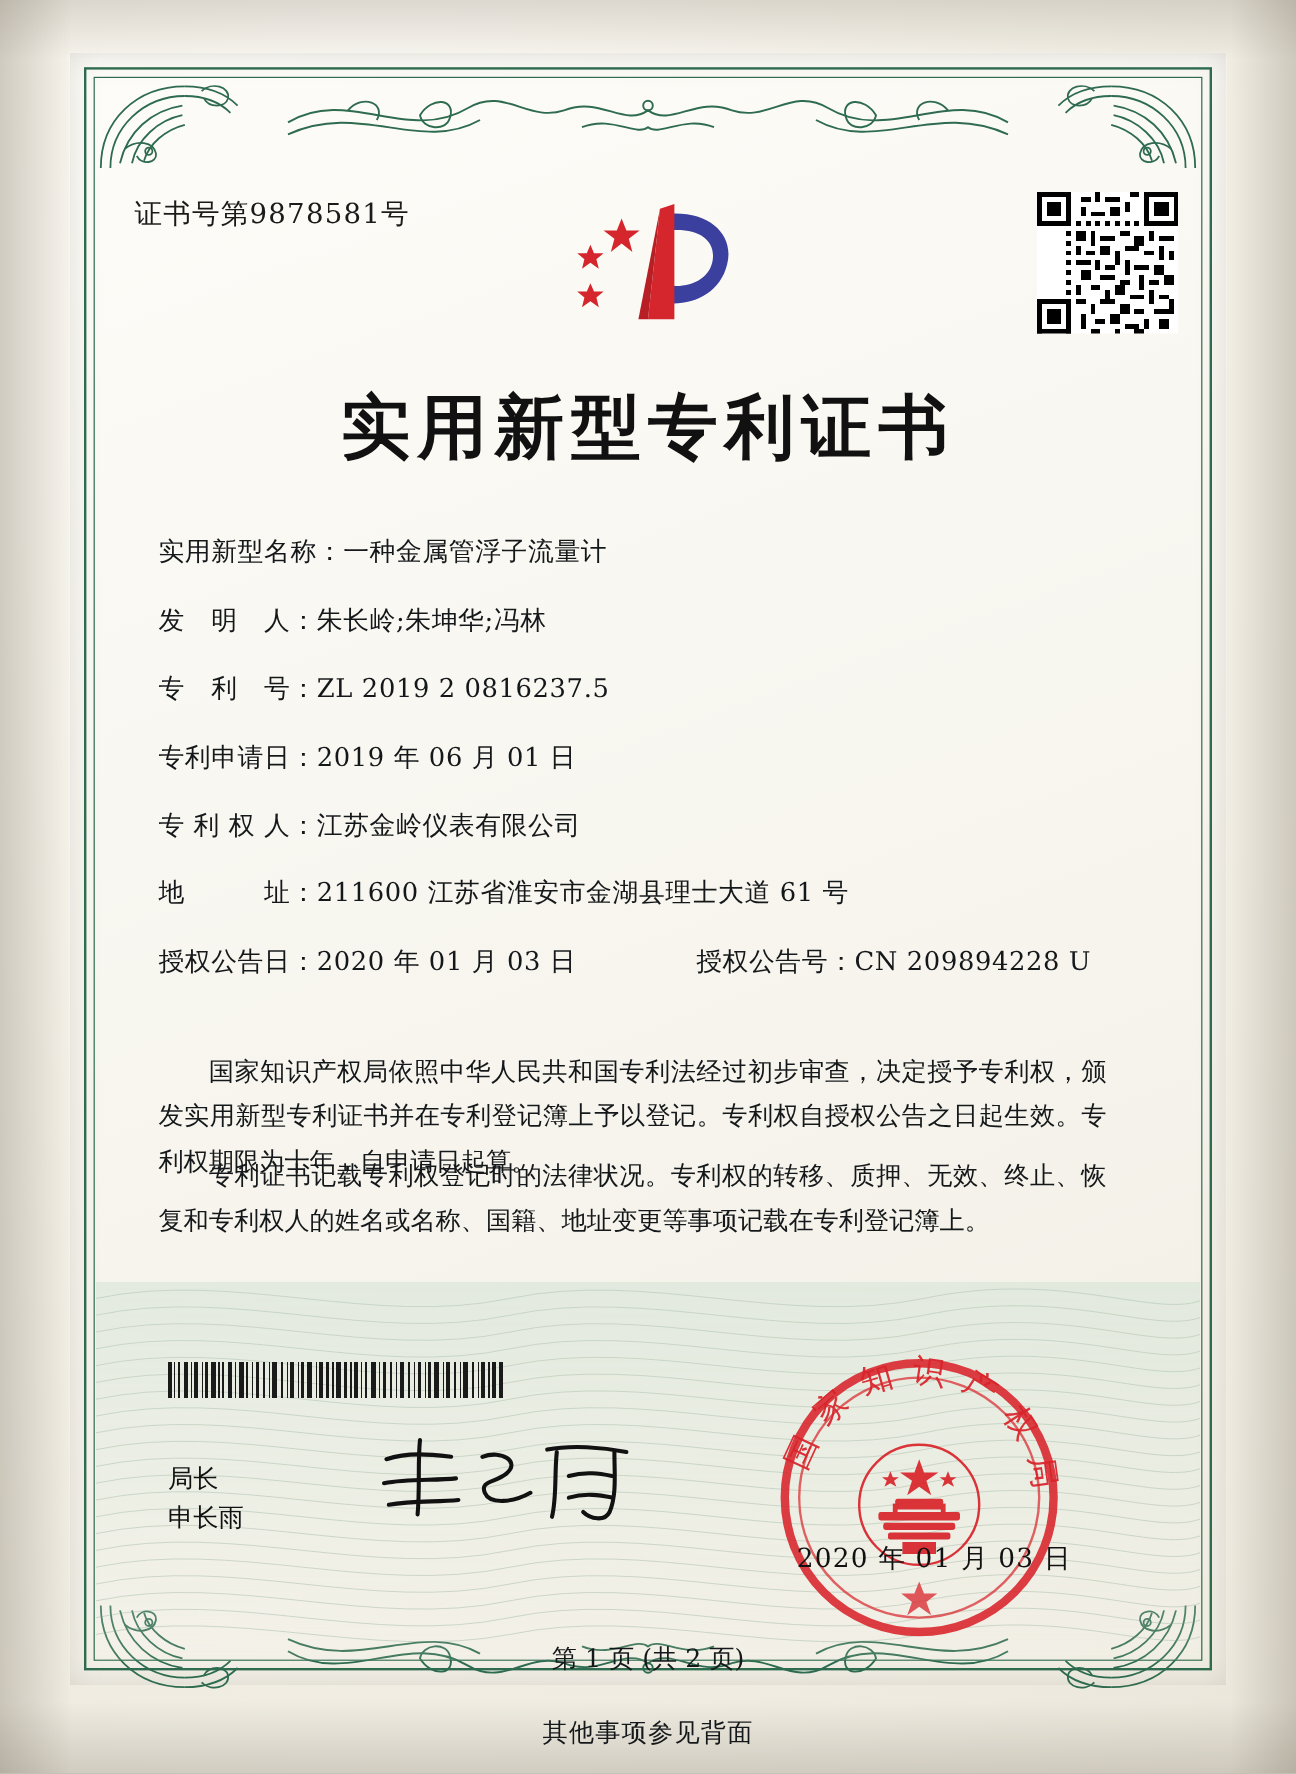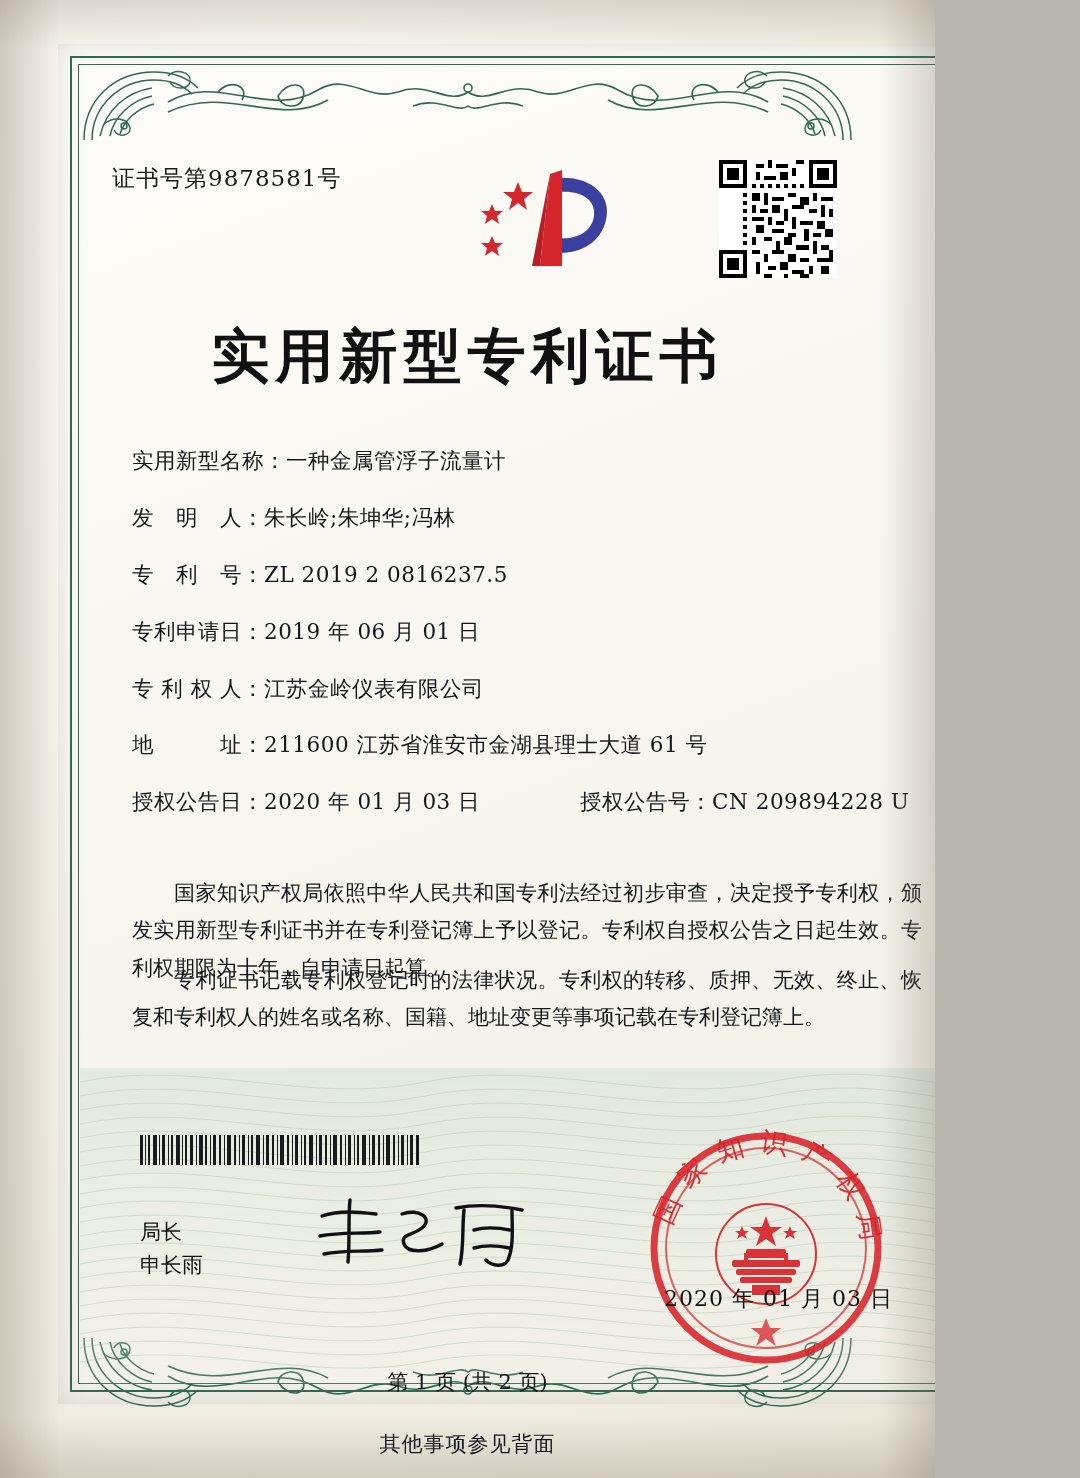--- a/index.html
+++ b/index.html
@@ -5,21 +5,21 @@
   html, body {
     margin: 0;
     padding: 0;
     background: #b9b6ad;
   }
   body {
     font-family: "Liberation Serif", "DejaVu Serif", serif;
   }
   .page {
     position: relative;
-    width: 935px;
+    width: 1080px;
     height: 1478px;
     overflow: hidden;
     background:
       radial-gradient(ellipse at 30% 20%, #fbf9f4 0%, #f4f1e8 45%, #eae6da 100%);
   }
   
   .paper-shade {
     position: absolute;
     inset: 0;
     background:

